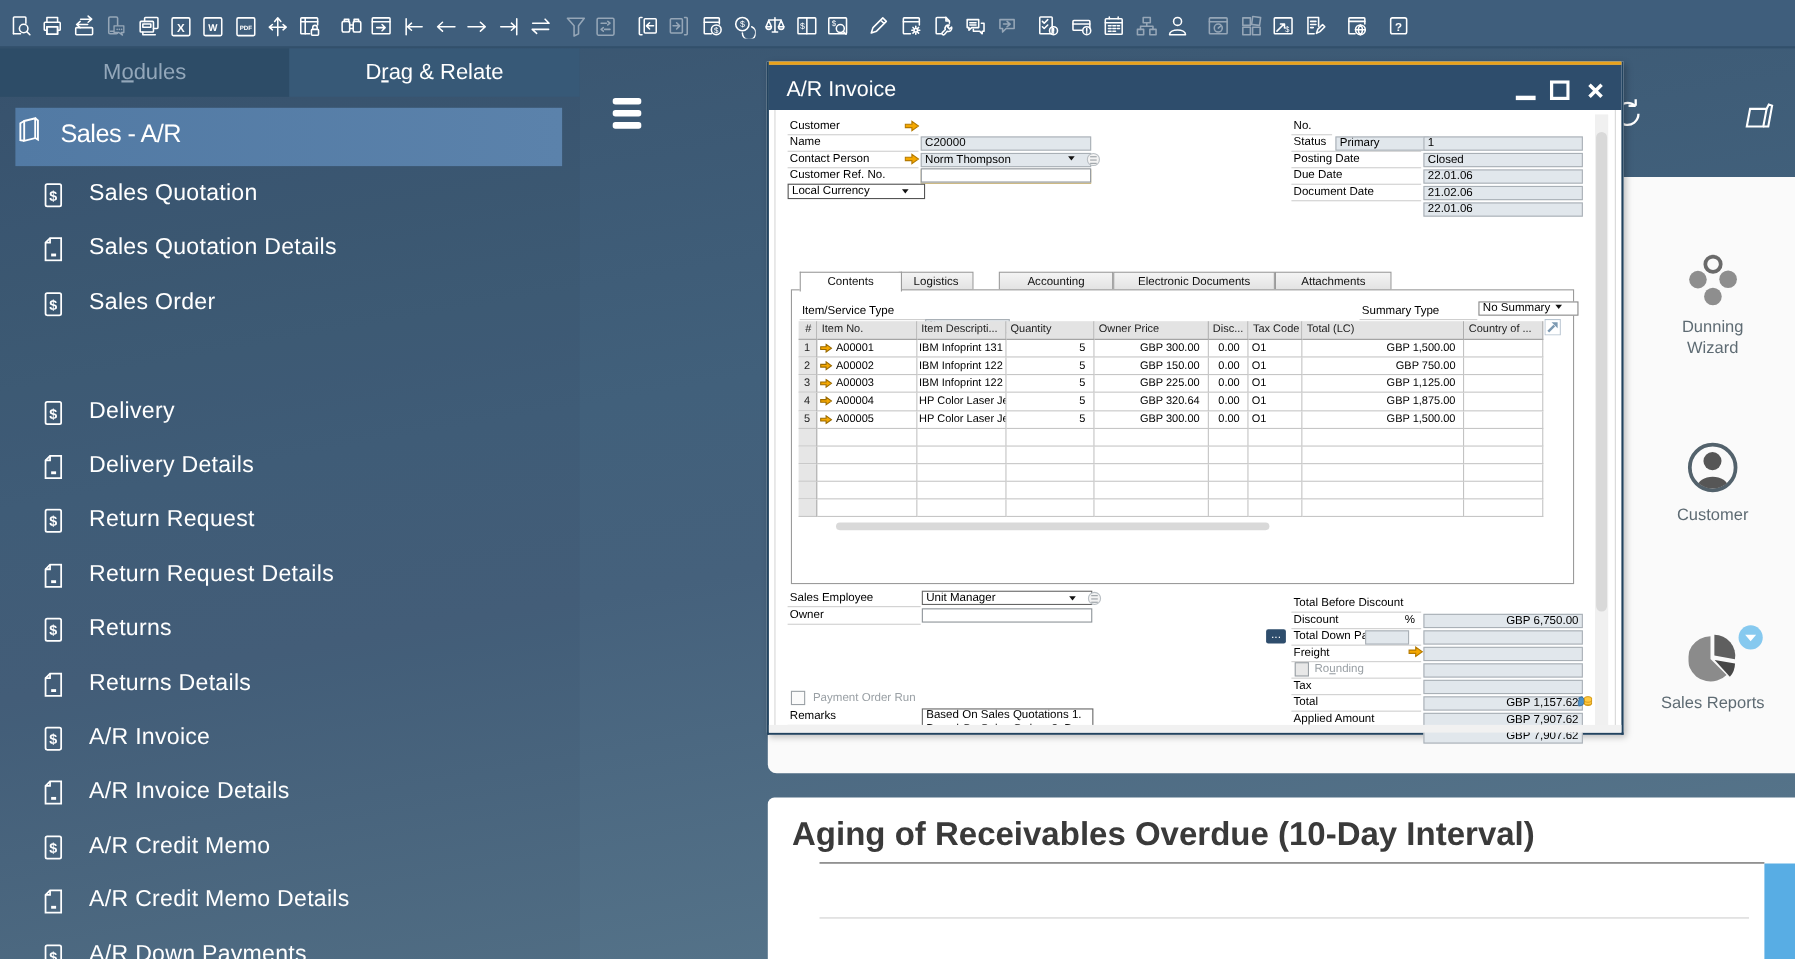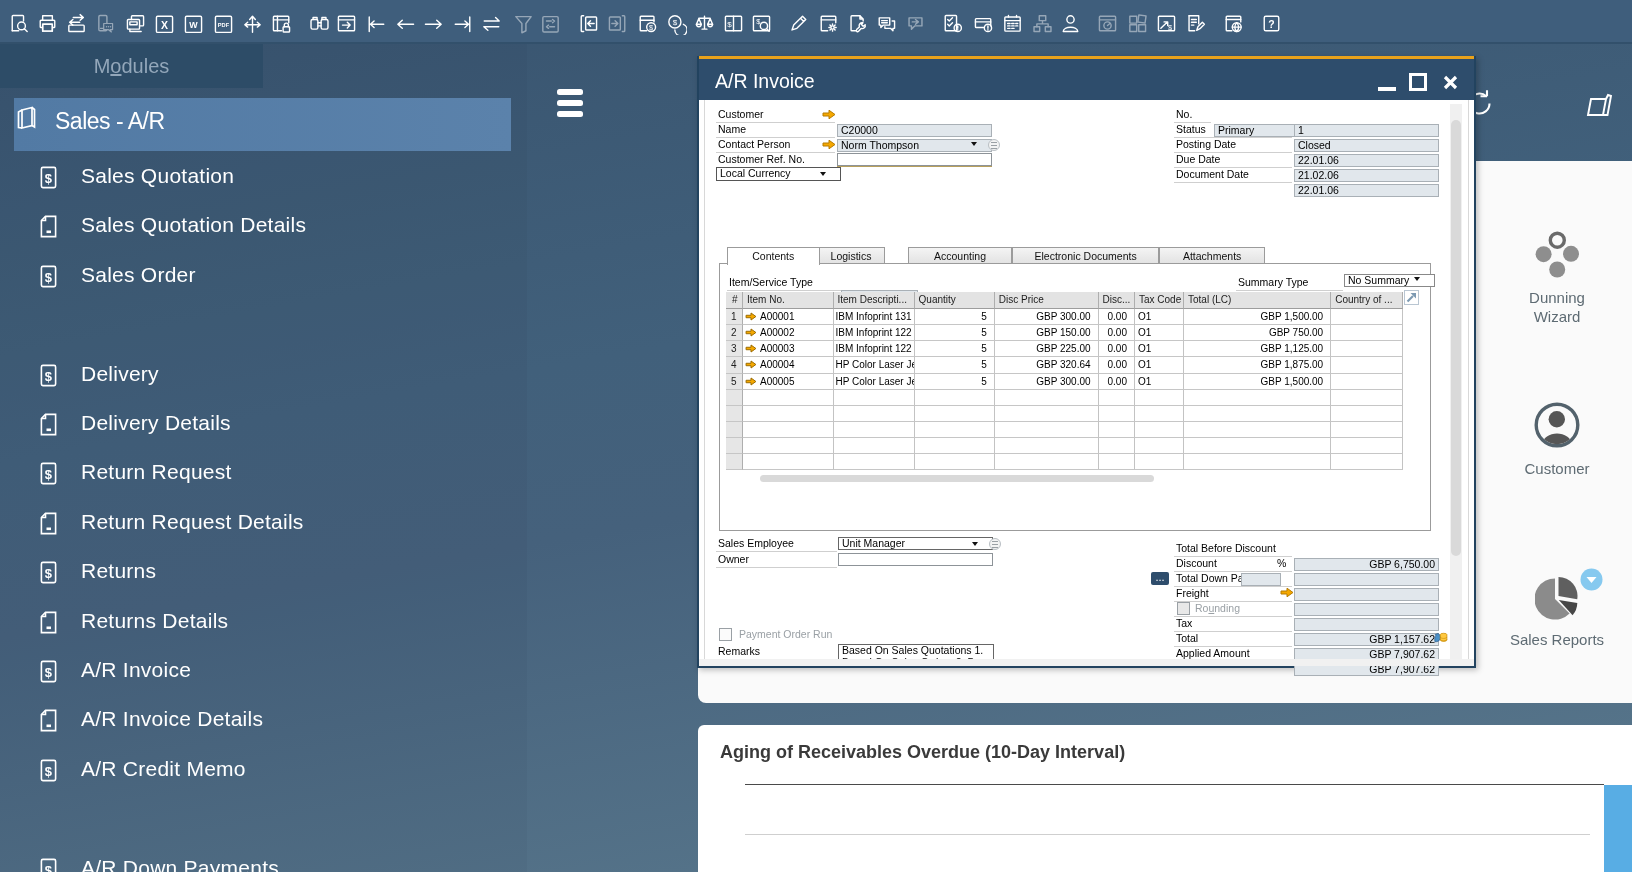--- a/index.html
+++ b/index.html
@@ -263,20 +263,21 @@
         <circle cx="17" cy="17.5" r="5.5"></circle>
         <path d="M11.5 17.5 h11 M17 12 a7.5 7.5 0 0 1 0 11 M17 12 a7.5 7.5 0 0 0 0 11"></path>
       </svg></div>
 <div class="ticon" style="left:1260.7px"><svg viewBox="0 0 26 28" stroke="#fff" stroke-width="1.75" fill="none" stroke-linecap="round" stroke-linejoin="round">
         <rect x="4" y="4" width="18" height="18" rx="2"></rect>
         <text x="13" y="19" fill="#fff" stroke="none" font-family="Liberation Sans" font-weight="bold" font-size="13" text-anchor="middle">?</text>
       </svg></div>
 </div>
 <div id="sidebar">
 <div id="tabL">M<span style="text-decoration:underline">o</span>dules</div>
+<div id="tabR">D<span style="text-decoration:underline">r</span>ag &amp; Relate</div>
 <div id="selitem">
   <svg style="position:absolute;left:2px;top:8px" width="20" height="24" viewBox="0 0 20 24" fill="none" stroke="#fff" stroke-width="1.7">
         <path d="M6 4 L16 1.5 L16 19.5 L6 22 Z"></path>
         <path d="M6 4 L2.5 6 L2.5 21.5 L6 22"></path>
         <path d="M16 1.5 L18.5 3.5 L18.5 21 L16 19.5"></path>
       </svg>
   <span style="position:absolute;left:41px;top:10px;font-size:23px;letter-spacing:-0.5px;text-align:right;">Sales - A/R</span>
 </div>
 <div class="mitem" style="top:112px">
       <span class="micon"><svg width="17" height="23" viewBox="0 0 17 23" fill="none" stroke="#fff" stroke-width="1.6">
@@ -359,20 +360,28 @@
           <rect x="6.5" y="15.5" width="4.5" height="2.6" fill="#fff" stroke="none"></rect>
         </svg></span>
       <span class="mlabel">A/R Invoice Details</span>
     </div>
 <div class="mitem" style="top:704.8px">
       <span class="micon"><svg width="17" height="23" viewBox="0 0 17 23" fill="none" stroke="#fff" stroke-width="1.6">
           <rect x="1.4" y="1.4" width="14.2" height="20.2" rx="1.5"></rect>
           <text x="8.5" y="16.5" fill="#fff" stroke="none" font-size="13" font-weight="bold" text-anchor="middle" font-family="Liberation Sans">$</text>
         </svg></span>
       <span class="mlabel">A/R Credit Memo</span>
+    </div>
+<div class="mitem" style="top:754.2px">
+      <span class="micon"><svg width="17" height="23" viewBox="0 0 17 23" fill="none" stroke="#fff" stroke-width="1.6">
+          <path d="M5.5 1.4 H15.6 V21.6 H1.4 V5.5 Z"></path>
+          <path d="M5.5 1.4 V5.5 H1.4"></path>
+          <rect x="6.5" y="15.5" width="4.5" height="2.6" fill="#fff" stroke="none"></rect>
+        </svg></span>
+      <span class="mlabel">A/R Credit Memo Details</span>
     </div>
 <div class="mitem" style="top:803.6px">
       <span class="micon"><svg width="17" height="23" viewBox="0 0 17 23" fill="none" stroke="#fff" stroke-width="1.6">
           <rect x="1.4" y="1.4" width="14.2" height="20.2" rx="1.5"></rect>
           <text x="8.5" y="16.5" fill="#fff" stroke="none" font-size="13" font-weight="bold" text-anchor="middle" font-family="Liberation Sans">$</text>
         </svg></span>
       <span class="mlabel">A/R Down Payments</span>
     </div>
 </div>
 <div id="burger">
@@ -410,21 +419,21 @@
     <path d="M23.5 21 L23.5 2 A19 19 0 0 1 42.2 24.3 Z" fill="#5f5f5f"></path>
     <path d="M23.8 25 L42.3 28.1 A19 19 0 0 1 37.6 40.3 Z" fill="#474747"></path>
   </svg>
   <svg style="position:absolute;left:882px;top:407px" width="23" height="23" viewBox="0 0 23 23">
     <circle cx="11.5" cy="11.5" r="11" fill="#86c9ef"></circle>
     <path d="M6.5 9 L16.5 9 L11.5 15 Z" fill="#fff"></path>
   </svg>
   <div class="iconlab" style="top:469px">Sales Reports</div>
 </div>
 <div id="card2">
-  <h2 style="position:absolute;left:22px;top:17px;margin:0;font-size:18px;color:#3a3a3a;font-weight:bold;">Aging of Receivables Overdue (10-Day Interval)</h2>
+  <h2 style="position:absolute;left:22px;top:17px;margin:0;font-size:30px;color:#3a3a3a;font-weight:bold;">Aging of Receivables Overdue (10-Day Interval)</h2>
   <div style="position:absolute;left:47px;top:59px;width:859px;height:1.4px;background:#4a4a4a"></div>
   <div style="position:absolute;left:47px;top:109px;width:845px;height:1px;background:#cfcfcf"></div>
   <div style="position:absolute;left:906px;top:60px;width:28px;height:87px;background:#58ade4"></div>
 </div>
 <div id="win">
 <div id="topline"></div>
 <div style="position:absolute;left:5px;top:44px;width:1px;height:560px;background:#d8d8d8"></div>
 <div style="position:absolute;left:768.5px;top:44px;width:1px;height:560px;background:#d8d8d8"></div>
 <div id="titlebar">
   <span class="t">A/R Invoice</span>
@@ -496,21 +505,21 @@
 <div class="lbl" style="left:539px;top:220px">Summary Type</div>
 <div class="ul" style="left:537px;top:234px;width:107px"></div>
 <div class="wfld" style="left:645px;top:218px;width:83px;height:11px;border-color:#888">No Summary</div>
 <div class="tri" style="left:715px;top:221px"></div>
 
 <div id="grid">
 <div class="gh" style="left:27px;top:236px;width:17px;padding-left:6px">#</div>
 <div class="gh" style="left:44px;top:236px;width:90.5px">Item No.</div>
 <div class="gh" style="left:134.5px;top:236px;width:81.1px">Item Descripti...</div>
 <div class="gh" style="left:215.6px;top:236px;width:80.2px">Quantity</div>
-<div class="gh" style="left:295.8px;top:236px;width:103.8px">Disc Price</div>
+<div class="gh" style="left:295.8px;top:236px;width:103.8px">Owner Price</div>
 <div class="gh" style="left:399.6px;top:236px;width:36.4px">Disc...</div>
 <div class="gh" style="left:436px;top:236px;width:49px">Tax Code</div>
 <div class="gh" style="left:485px;top:236px;width:147.2px">Total (LC)</div>
 <div class="gh" style="left:632.2px;top:236px;width:71.8px">Country of ...</div>
 <div class="gc gnum" style="left:27px;top:253.0px;width:17px"><span style="padding-left:5px">1</span></div>
 <div class="gc" style="left:44px;top:253.0px;width:90.5px">
         <svg style="position:absolute;left:2px;top:3px" width="12" height="9" viewBox="0 0 14 11">
           <path d="M1 4 H7 V1.2 L13 5.5 L7 9.8 V7 H1 Z" fill="#f5a800" stroke="#9a6a00" stroke-width="1.2"></path>
         </svg>
         <span style="position:absolute;left:17px">A00001</span>

